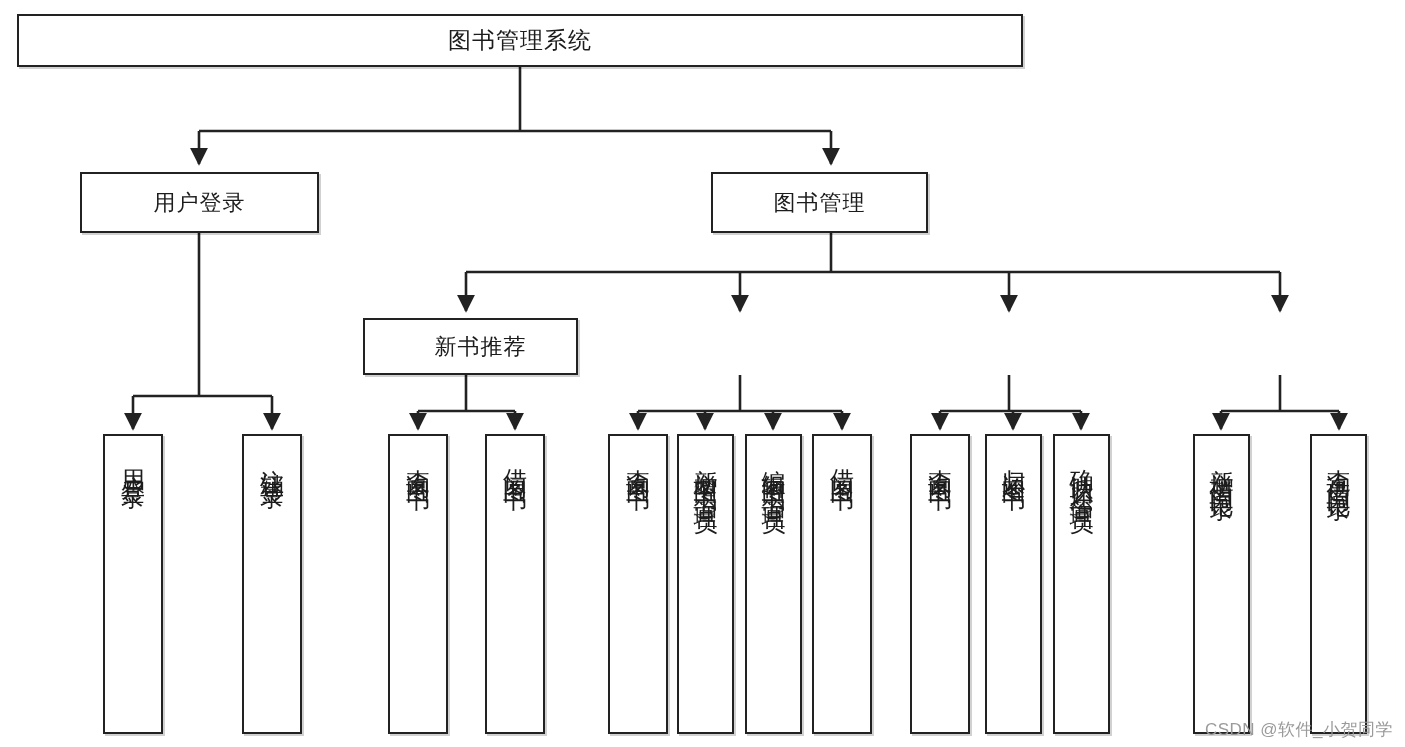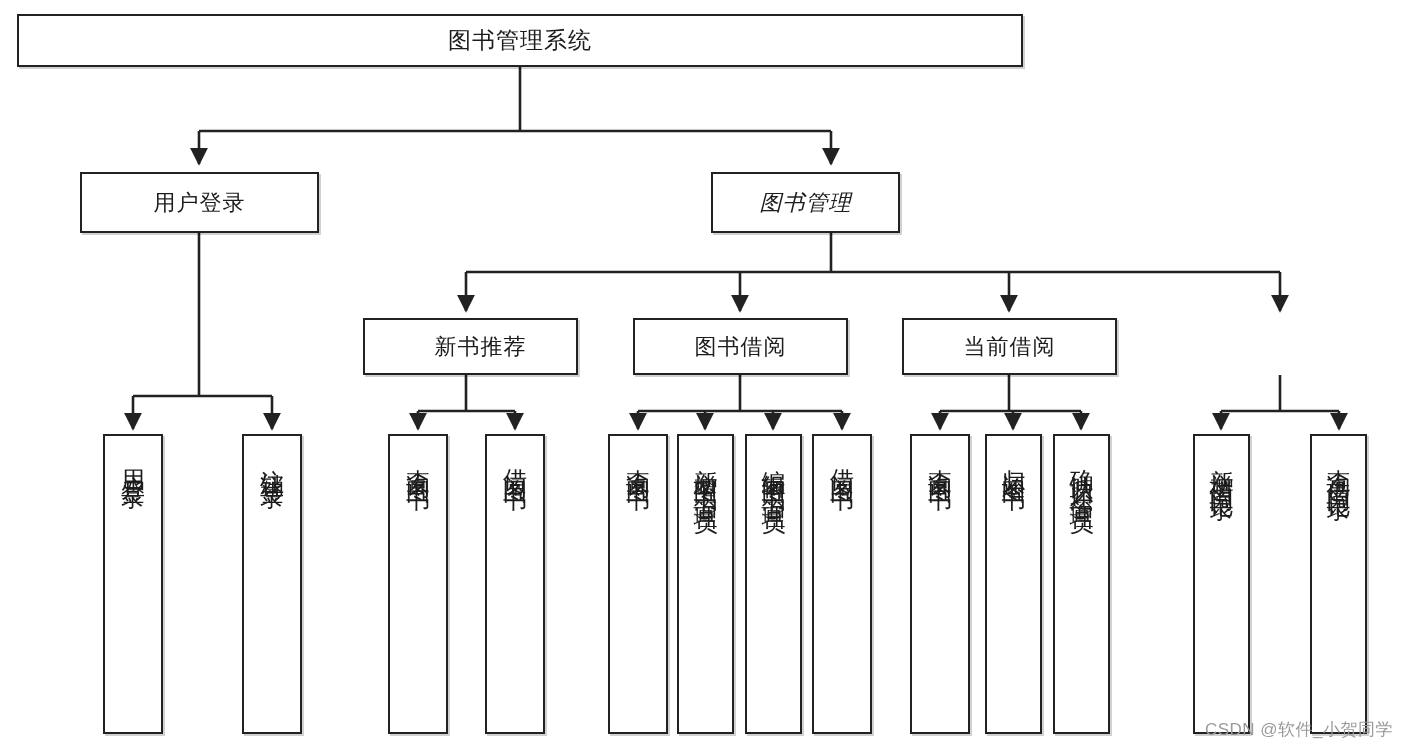--- a/index.html
+++ b/index.html
@@ -110,32 +110,26 @@
     </g>
   </svg>
 
   <div class="node root" style="left:17px;top:14px;width:1006px;height:53px;">
     <span class="lbl">图书管理系统</span>
   </div>
 
   <div class="node lvl2" style="left:80px;top:172px;width:239px;height:61px;">
     <span class="lbl">用户登录</span>
   </div>
-  <div class="node lvl2" style="left:711px;top:172px;width:189px;height:61px;font-style:italic;">
+  <div class="node lvl2" style="left:711px;top:172px;width:217px;height:61px;">
     <span class="lbl">图书管理</span>
   </div>
 
   <div class="node lvl3" style="left:363px;top:318px;width:215px;height:57px;padding-left:20px;">
     <span class="lbl">新书推荐</span>
-  </div>
-  <div class="node lvl3" style="left:633px;top:318px;width:215px;height:57px;">
-    <span class="lbl">图书借阅</span>
-  </div>
-  <div class="node lvl3" style="left:902px;top:318px;width:215px;height:57px;">
-    <span class="lbl">当前借阅</span>
   </div>
 
   <div class="node vert" style="left:103px;top:434px;width:60px;height:300px;">
     <span class="lbl">用户登录</span>
   </div>
   <div class="node vert" style="left:242px;top:434px;width:60px;height:300px;">
     <span class="lbl">注销登录</span>
   </div>
 
   <div class="node vert" style="left:388px;top:434px;width:60px;height:300px;">

